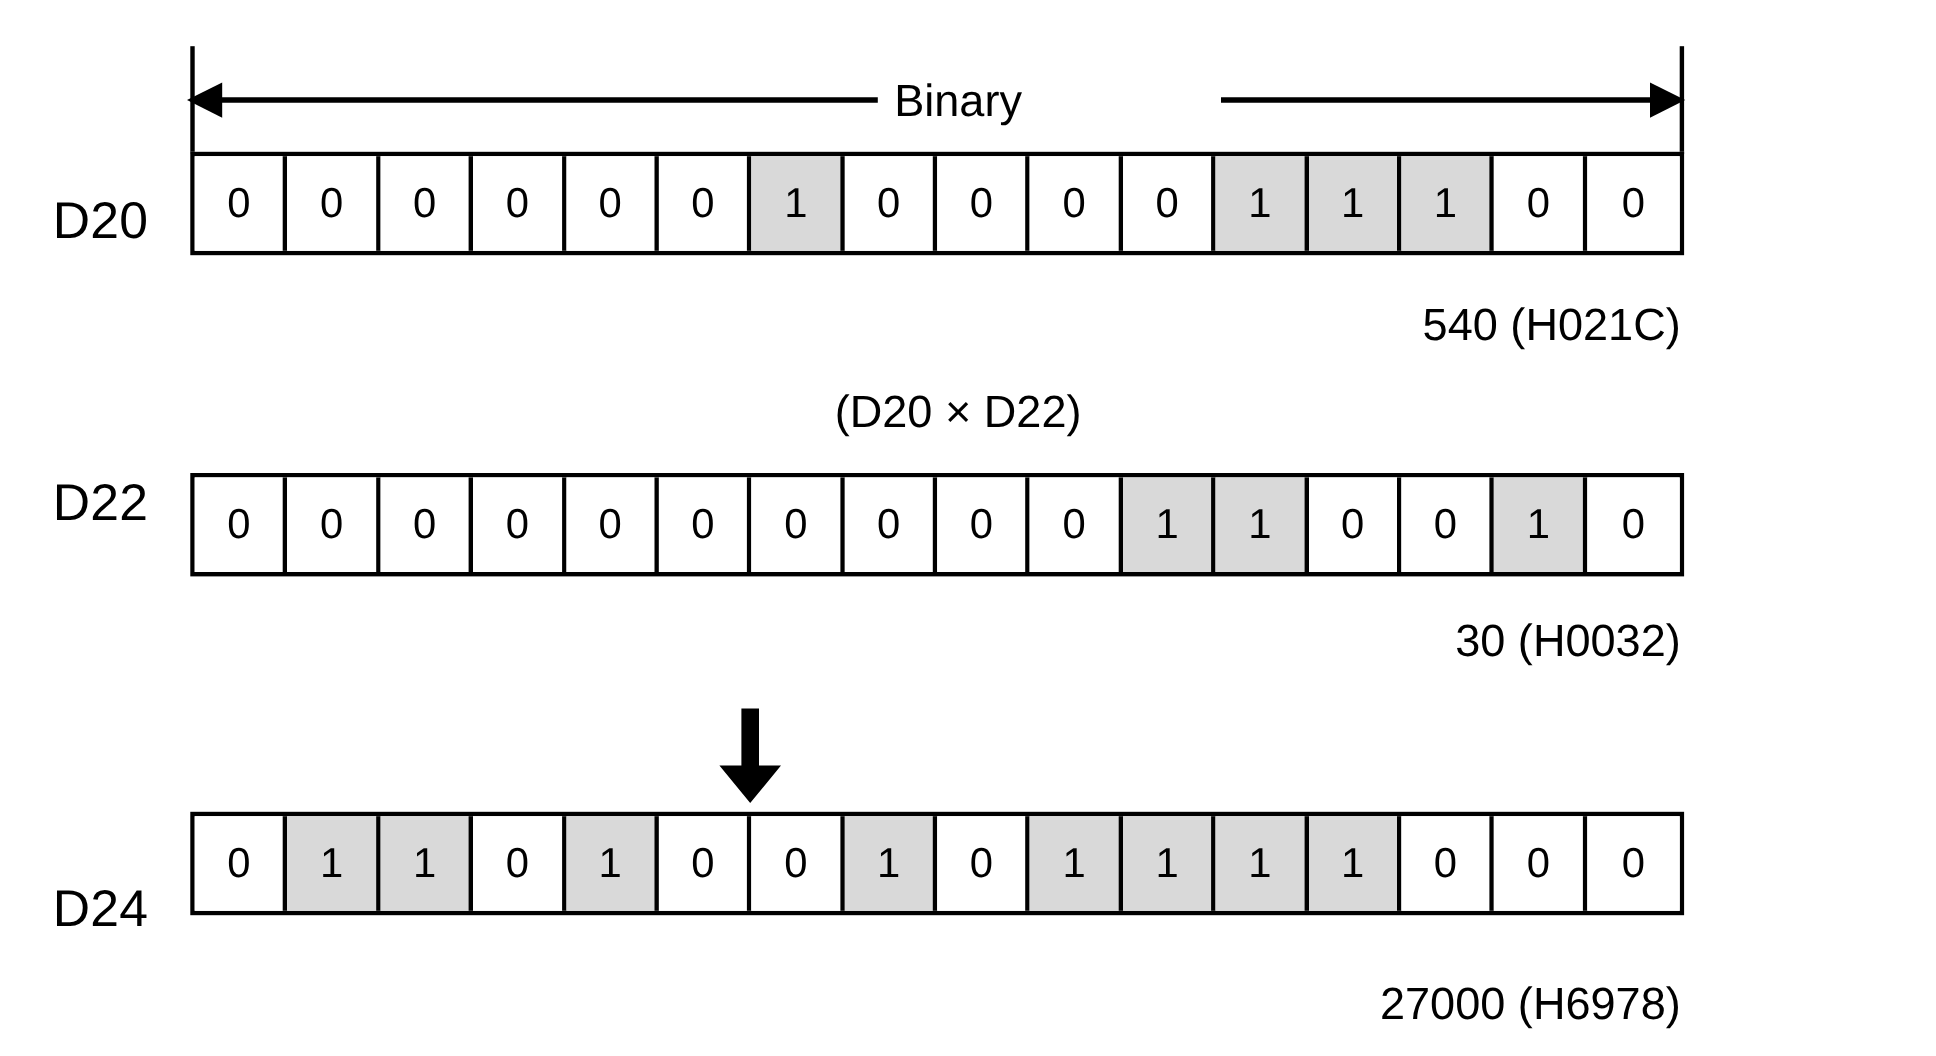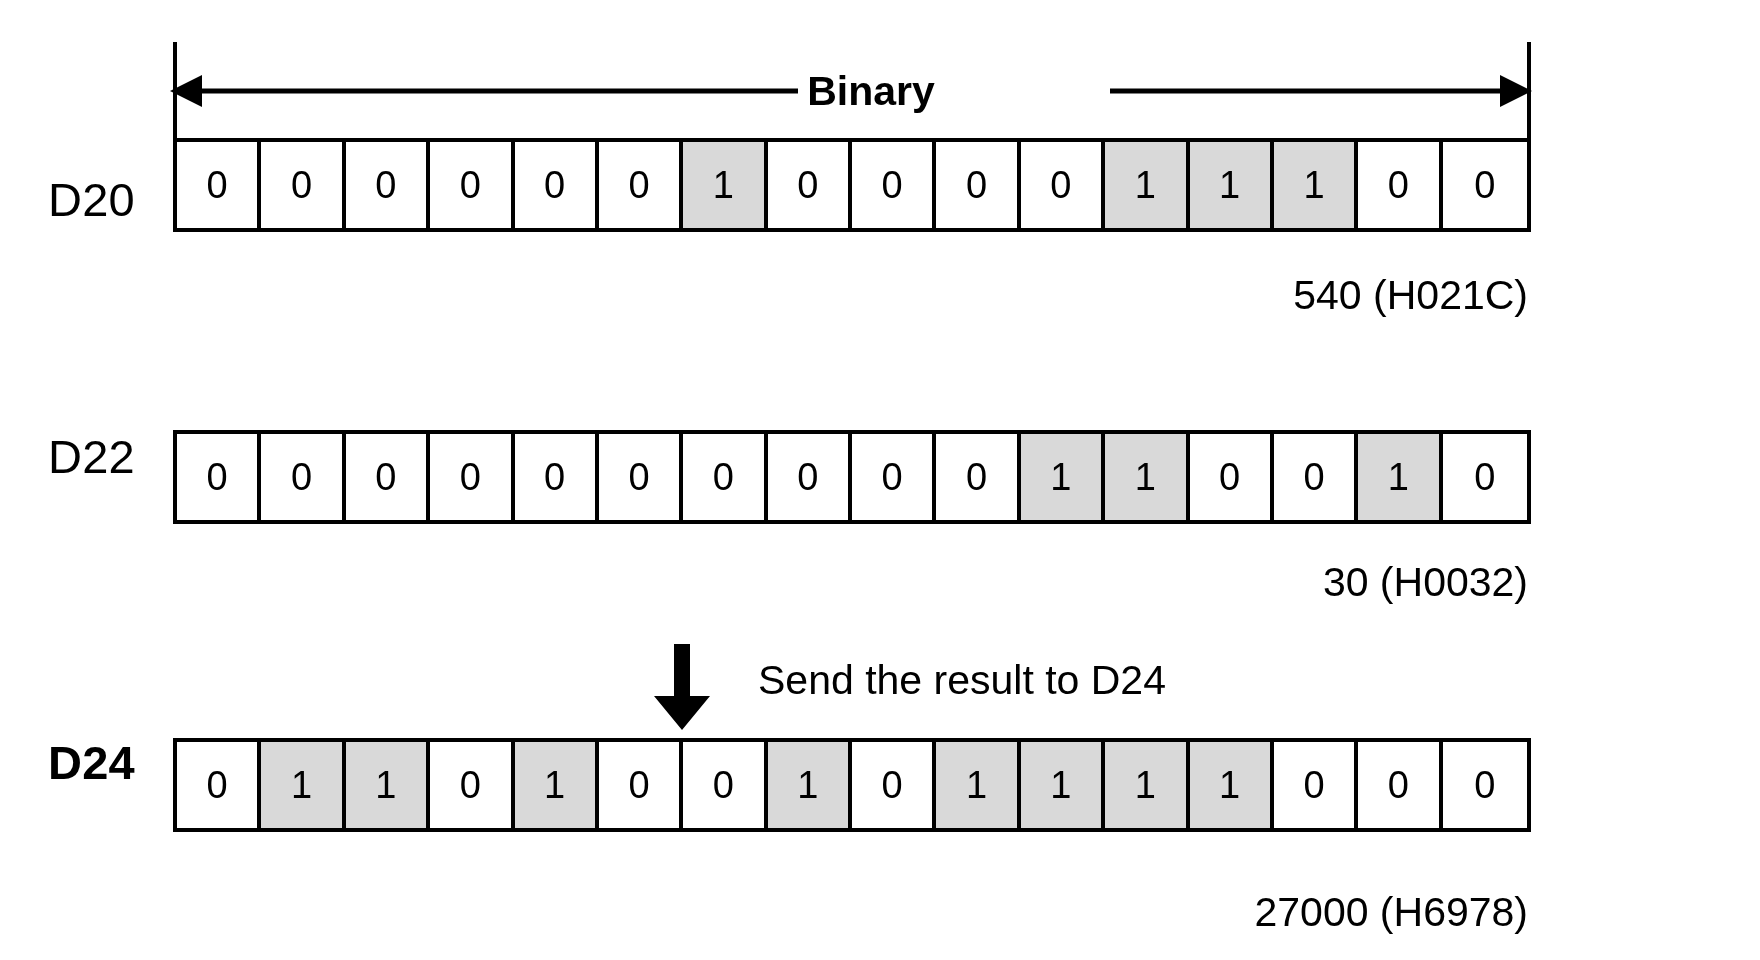--- a/index.html
+++ b/index.html
@@ -102,21 +102,21 @@
     color: #000;
   }
 
   svg { display: block; overflow: visible; }
 </style>
 </head>
 <body>
 
 <div id="stage">
 
-  <div class="binary-header" style="left:0px; top:0px; width:1760px; height:140px;font-weight:bold;">
+  <div class="binary-header" style="left:0px; top:0px; width:1760px; height:140px;">
 
     <div class="tick" style="left:173px; top:42px; height:98px;"></div>
 
     <div class="tick" style="left:1527px; top:42px; height:98px;"></div>
 
     <svg class="abs" style="left:168px; top:68px;" width="630" height="46" viewBox="0 0 630 46">
       <line x1="26" y1="23" x2="630" y2="23" stroke="#000" stroke-width="5"></line>
       <polygon points="2,23 34,7 34,39" fill="#000"></polygon>
     </svg>
 
@@ -147,20 +147,21 @@
         <div class="bitcell on" style="width: 6.25%;">1</div>
         <div class="bitcell on" style="width: 6.25%;">1</div>
         <div class="bitcell on" style="width: 6.25%;">1</div>
         <div class="bitcell" style="width: 6.25%;">0</div>
         <div class="bitcell" style="width: 6.25%;">0</div>
       </div>
 
     <div class="value-caption" style="right:232px; top:275px;text-align:right;">540 (H021C)</div>
   </div>
 
+  <div class="op-caption" style="left:871px; top:354px; transform:translateX(-50%);">(D20 × D22)</div>
 
   <div class="reg-block" style="left:0px; top:0px; width:1760px; height:0px;">
 
     <div class="reg-label" style="left:48px; top:433px;">D22</div>
 
     <div class="bitrow" style="left:173px; top:430px; width:1358px; height:94px;" id="row-d22">
         <div class="bitcell" style="width: 6.25%;">0</div>
         <div class="bitcell" style="width: 6.25%;">0</div>
         <div class="bitcell" style="width: 6.25%;">0</div>
         <div class="bitcell" style="width: 6.25%;">0</div>
@@ -178,25 +179,24 @@
         <div class="bitcell" style="width: 6.25%;">0</div>
       </div>
 
     <div class="value-caption" style="right:232px; top:562px;">30 (H0032)</div>
   </div>
 
   <svg class="abs" style="left:650px; top:644px;" width="64" height="86" viewBox="0 0 64 86">
     <polygon points="24,0 40,0 40,52 60,52 32,86 4,52 24,52" fill="#000"></polygon>
   </svg>
 
-  <div class="send-caption" style="left:758px; top:660px;">Send the result to D24</div>
 
   <div class="reg-block" style="left:0px; top:0px; width:1760px; height:0px;">
 
-    <div class="reg-label" style="left:48px; top:739px;font-weight:bold;">D24</div>
+    <div class="reg-label" style="left:48px; top:802px;">D24</div>
 
     <div class="bitrow" style="left:173px; top:738px; width:1358px; height:94px;" id="row-d24">
         <div class="bitcell" style="width: 6.25%;">0</div>
         <div class="bitcell on" style="width: 6.25%;">1</div>
         <div class="bitcell on" style="width: 6.25%;">1</div>
         <div class="bitcell" style="width: 6.25%;">0</div>
         <div class="bitcell on" style="width: 6.25%;">1</div>
         <div class="bitcell" style="width: 6.25%;">0</div>
         <div class="bitcell" style="width: 6.25%;">0</div>
         <div class="bitcell on" style="width: 6.25%;">1</div>

